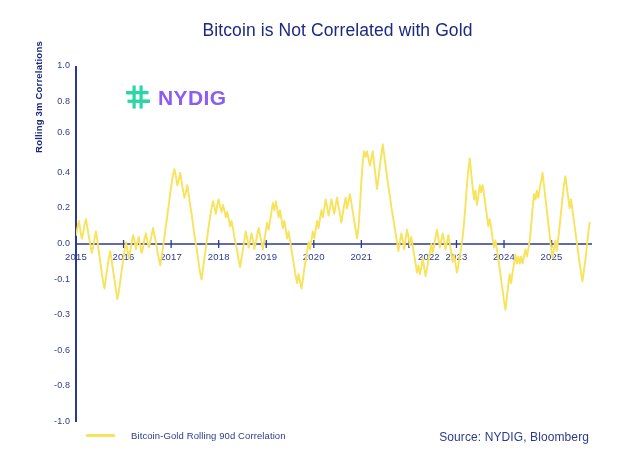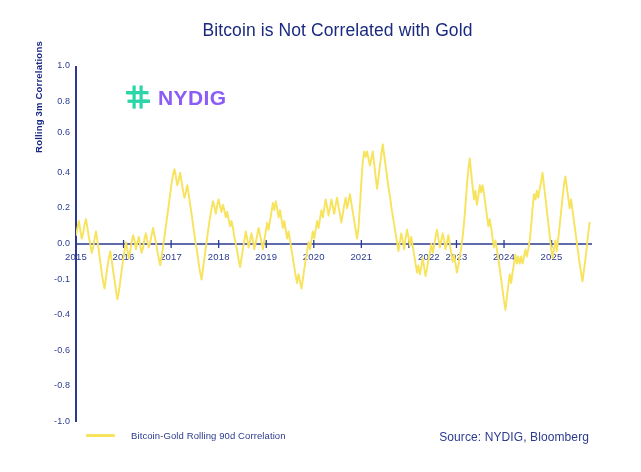--- a/index.html
+++ b/index.html
@@ -158,21 +158,21 @@
   <div id="yaxis-spine"></div>
 
   <div id="ytick-labels">
       <div class="ytick-label" style="top: 60px;">1.0</div>
       <div class="ytick-label" style="top: 95.6px;">0.8</div>
       <div class="ytick-label" style="top: 127px;">0.6</div>
       <div class="ytick-label" style="top: 166.8px;">0.4</div>
       <div class="ytick-label" style="top: 202.4px;">0.2</div>
       <div class="ytick-label" style="top: 238px;">0.0</div>
       <div class="ytick-label" style="top: 273.6px;">-0.1</div>
-      <div class="ytick-label" style="top: 309.2px;">-0.4</div>
+      <div class="ytick-label" style="top: 309.2px;">-0.3</div>
       <div class="ytick-label" style="top: 344.8px;">-0.6</div>
       <div class="ytick-label" style="top: 380.4px;">-0.8</div>
       <div class="ytick-label" style="top: 416px;">-1.0</div>
     </div>
   <div id="xtick-labels">
       <div class="xtick-label" style="left: 0px; top: 251px;">2015</div>
       <div class="xtick-label" style="left: 47.5576px; top: 251px;">2016</div>
       <div class="xtick-label" style="left: 95.1152px; top: 251px;">2017</div>
       <div class="xtick-label" style="left: 142.673px; top: 251px;">2018</div>
       <div class="xtick-label" style="left: 190.23px; top: 251px;">2019</div>

